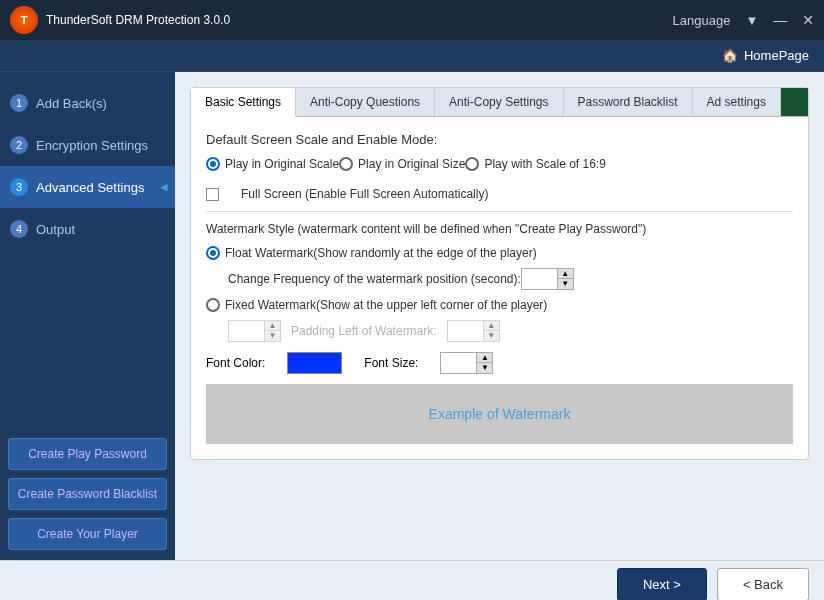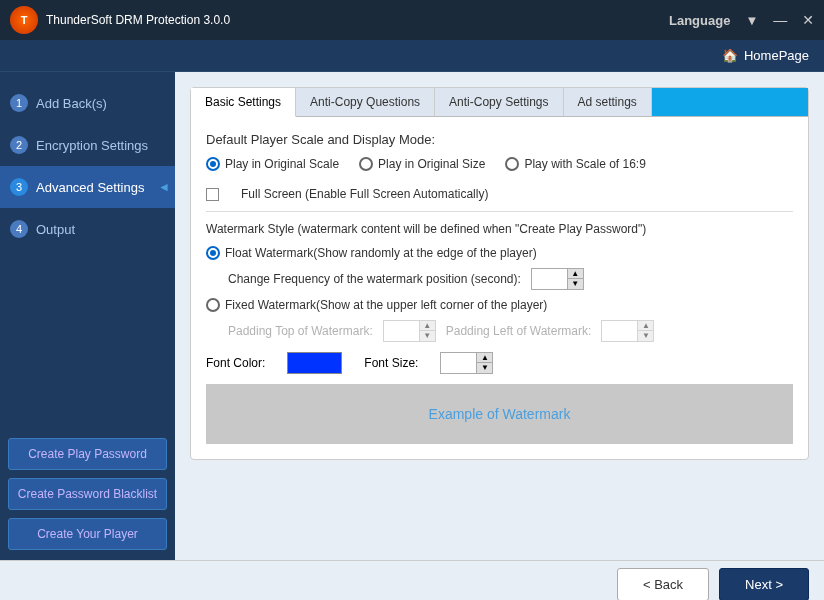--- a/index.html
+++ b/index.html
@@ -18,21 +18,21 @@
       width: 28px; height: 28px;
       background: radial-gradient(circle, #ff6600, #cc3300);
       border-radius: 50%;
       display: flex; align-items: center; justify-content: center;
       color: white; font-weight: bold; font-size: 11px;
       margin-right: 8px;
       flex-shrink: 0;
     }
     .titlebar-title { color: white; font-size: 12px; font-weight: normal; flex: 1; }
     .titlebar-controls { display: flex; align-items: center; gap: 15px; }
-    .titlebar-lang { color: #ccc; font-size: 13px; font-weight: bold; }
+    .titlebar-lang { color: #ccc; font-size: 13px; }
     .titlebar-btn { color: #ccc; cursor: pointer; font-size: 14px; }
 
     
     .homebar {
       background: #1e3a5f;
       height: 32px;
       display: flex;
       align-items: center;
       justify-content: flex-end;
       padding-right: 15px;
@@ -106,21 +106,21 @@
     .content-panel {
       background: white;
       border: 1px solid #ccc;
       border-radius: 4px;
       padding: 0;
     }
 
     
     .tabs {
       display: flex;
-      background: #0ea5e9;
+      background: #14532d;
       border-bottom: 1px solid #bbb;
       flex-wrap: wrap;
     }
     .tab {
       padding: 7px 14px;
       cursor: pointer;
       font-size: 12px;
       color: #333;
       border-right: 1px solid #ccc;
       background: #dde6f0;
@@ -130,21 +130,21 @@
       border-bottom: 1px solid white;
       margin-bottom: -1px;
       color: #000;
     }
 
     .panel-body { padding: 15px; }
 
     
     .section-title { font-size: 13px; color: #333; margin-bottom: 10px; }
 
-    .radio-group { display: flex; align-items: flex-start; gap: 20px; flex-wrap: wrap; }
+    .radio-group { display: flex; align-items: flex-start; flex-wrap: wrap; }
     .radio-row { display: flex; align-items: center; gap: 5px; margin-bottom: 8px; }
     .radio-btn {
       width: 14px; height: 14px;
       border-radius: 50%;
       border: 2px solid #666;
       display: flex; align-items: center; justify-content: center;
       cursor: pointer;
       flex-shrink: 0;
     }
     .radio-btn.checked { border-color: #0066cc; }
@@ -164,21 +164,21 @@
       cursor: pointer;
       flex-shrink: 0;
     }
 
     .divider { height: 1px; background: #ddd; margin: 10px 0; }
 
     
     .watermark-title { font-size: 12px; color: #333; margin-bottom: 10px; }
 
     .watermark-option { margin-bottom: 8px; }
-    .watermark-sub { display: flex; align-items: center; gap: 10px; margin-left: 22px; margin-bottom: 4px; font-size: 12px; color: #333; }
+    .watermark-sub { display: flex; align-items: center; gap: 0; margin-left: 22px; margin-bottom: 4px; font-size: 12px; color: #333; }
 
     
     .spinner-wrap { display: flex; align-items: center; border: 1px solid #aaa; background: white; }
     .spinner-input {
       width: 35px;
       border: none;
       padding: 2px 4px;
       font-size: 12px;
       outline: none;
       text-align: center;
@@ -307,27 +307,30 @@
         <div class="tab active">
           <span>Basic Settings</span>
         </div>
         <div class="tab">
           <span>Anti-Copy Questions</span>
         </div>
         <div class="tab">
           <span>Anti-Copy Settings</span>
         </div>
         <div class="tab">
+          <span>Password Blacklist</span>
+        </div>
+        <div class="tab">
           <span>Ad settings</span>
         </div>
       </div>
 
       <div class="panel-body">
 
-        <div class="section-title">Default Player Scale and Display Mode:</div>
+        <div class="section-title">Default Screen Scale and Enable Mode:</div>
 
         <div class="radio-group" style="margin-bottom:8px;">
           <div class="radio-row">
             <div class="radio-btn checked"></div>
             <span class="radio-label">Play in Original Scale</span>
           </div>
           <div class="radio-row">
             <div class="radio-btn"></div>
             <span class="radio-label">Play in Original Size</span>
           </div>
@@ -362,21 +365,20 @@
             </div>
           </div>
         </div>
 
         <div class="watermark-option">
           <div class="radio-row">
             <div class="radio-btn"></div>
             <span class="radio-label">Fixed Watermark(Show at the upper left corner of the player)</span>
           </div>
           <div class="padding-row watermark-disabled">
-            <span class="padding-label">Padding Top of Watermark:</span>
             <div class="spinner-wrap">
               <input class="spinner-input" type="text" style="">
               <div class="spinner-btns">
                 <button class="spinner-up">▲</button>
                 <button class="spinner-down">▼</button>
               </div>
             </div>
             <span class="padding-label">Padding Left of Watermark:</span>
             <div class="spinner-wrap">
               <input class="spinner-input" type="text" style="">
@@ -404,15 +406,15 @@
         <div class="watermark-preview">
           <span class="watermark-preview-text">Example of Watermark</span>
         </div>
 
       </div>
     </div>
   </div>
 </div>
 
 <div class="bottombar">
+  <button class="nav-btn next-btn">Next &gt;</button>
   <button class="nav-btn back-btn">&lt; Back</button>
-  <button class="nav-btn next-btn">Next &gt;</button>
 </div>
 
 </body></html>

